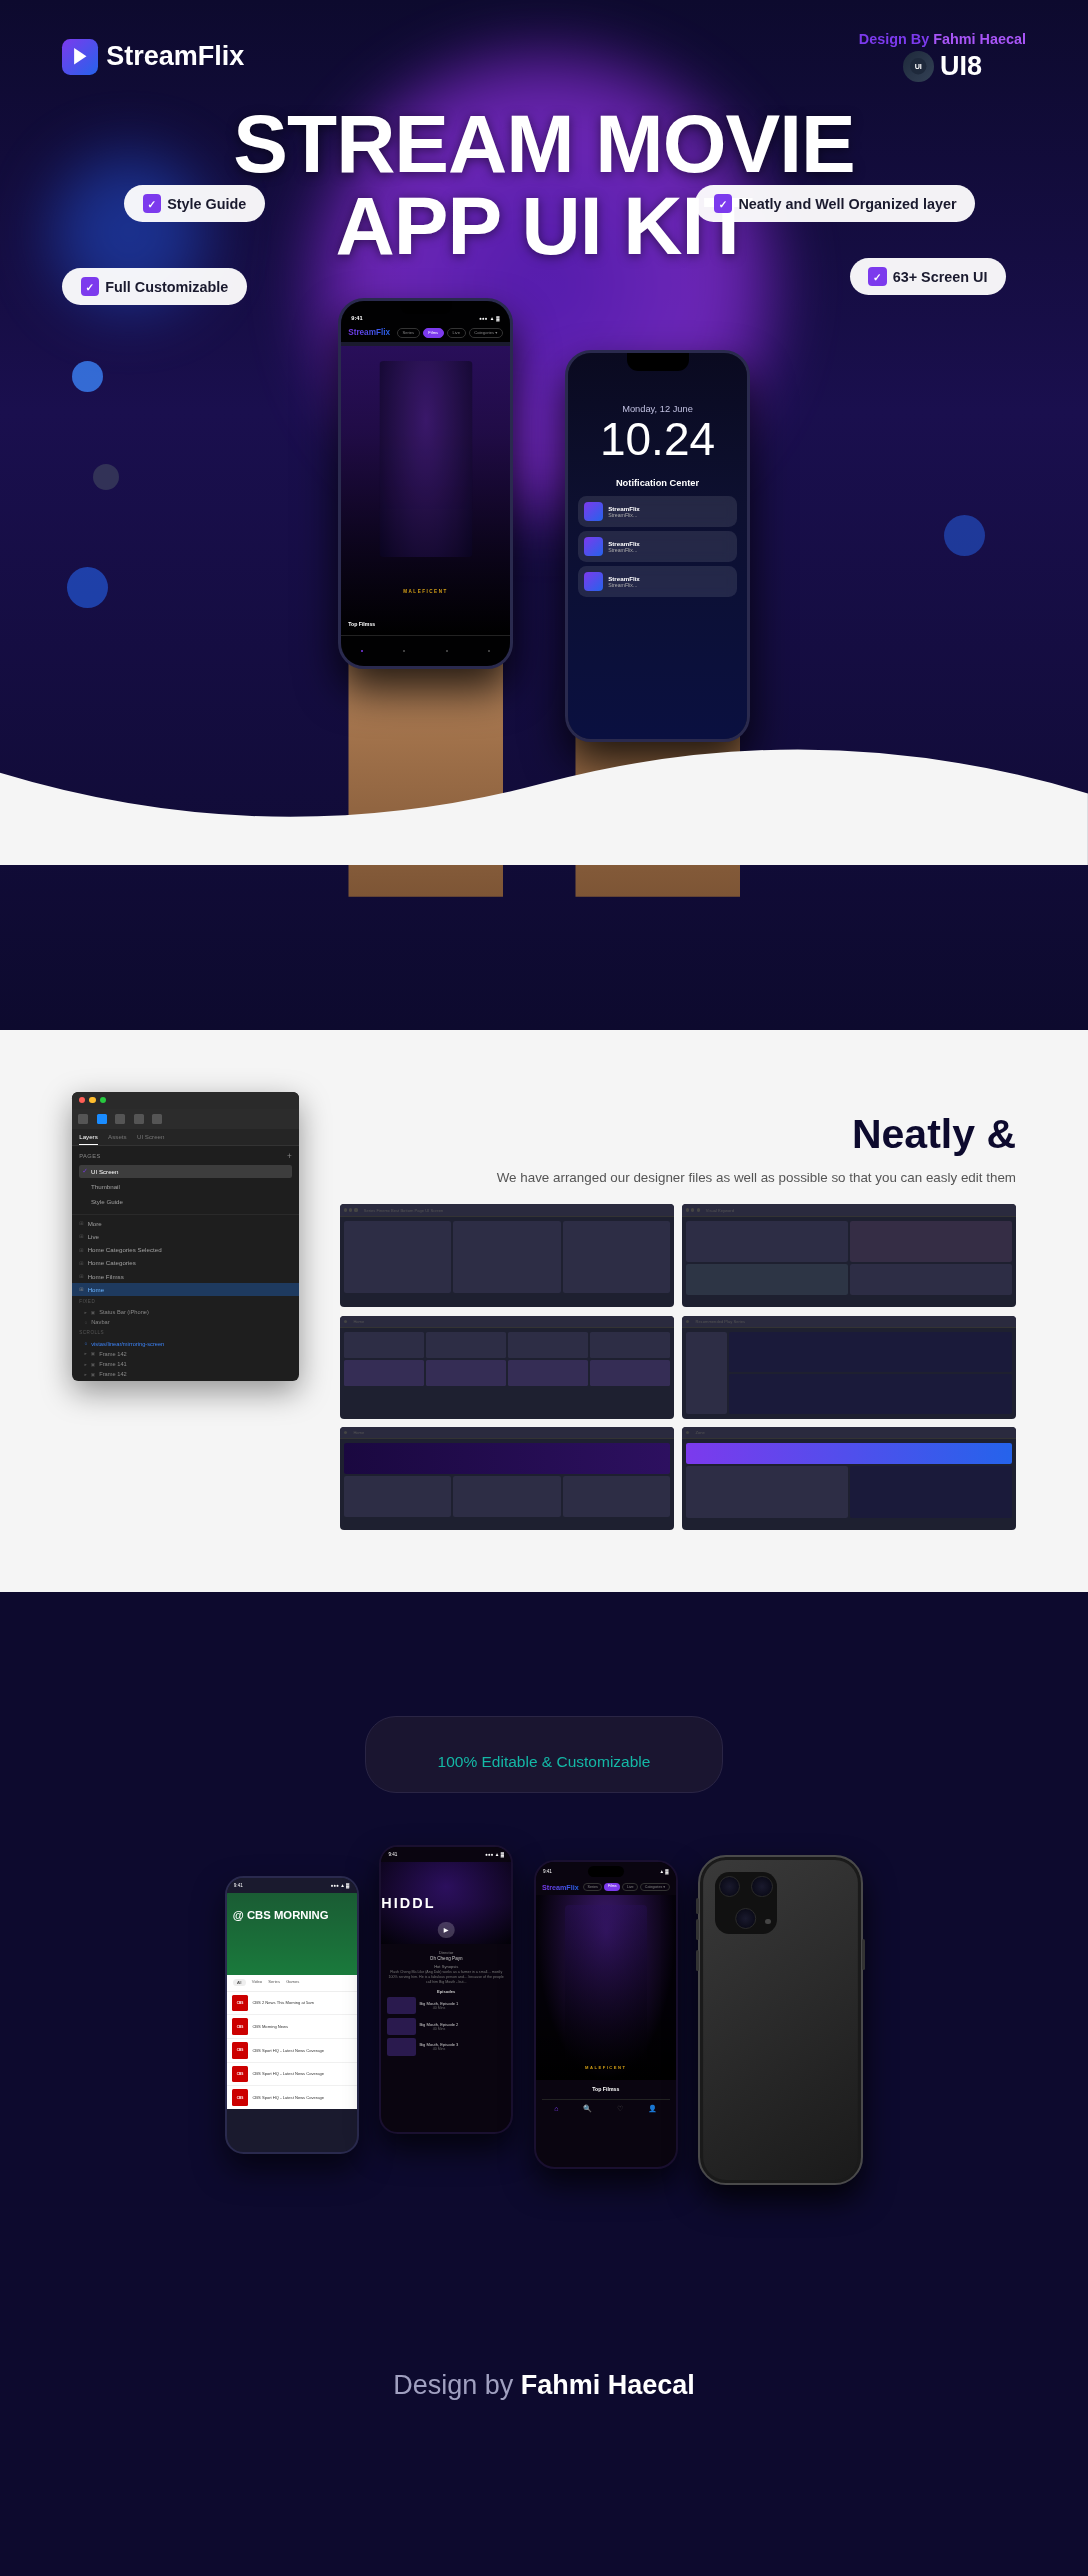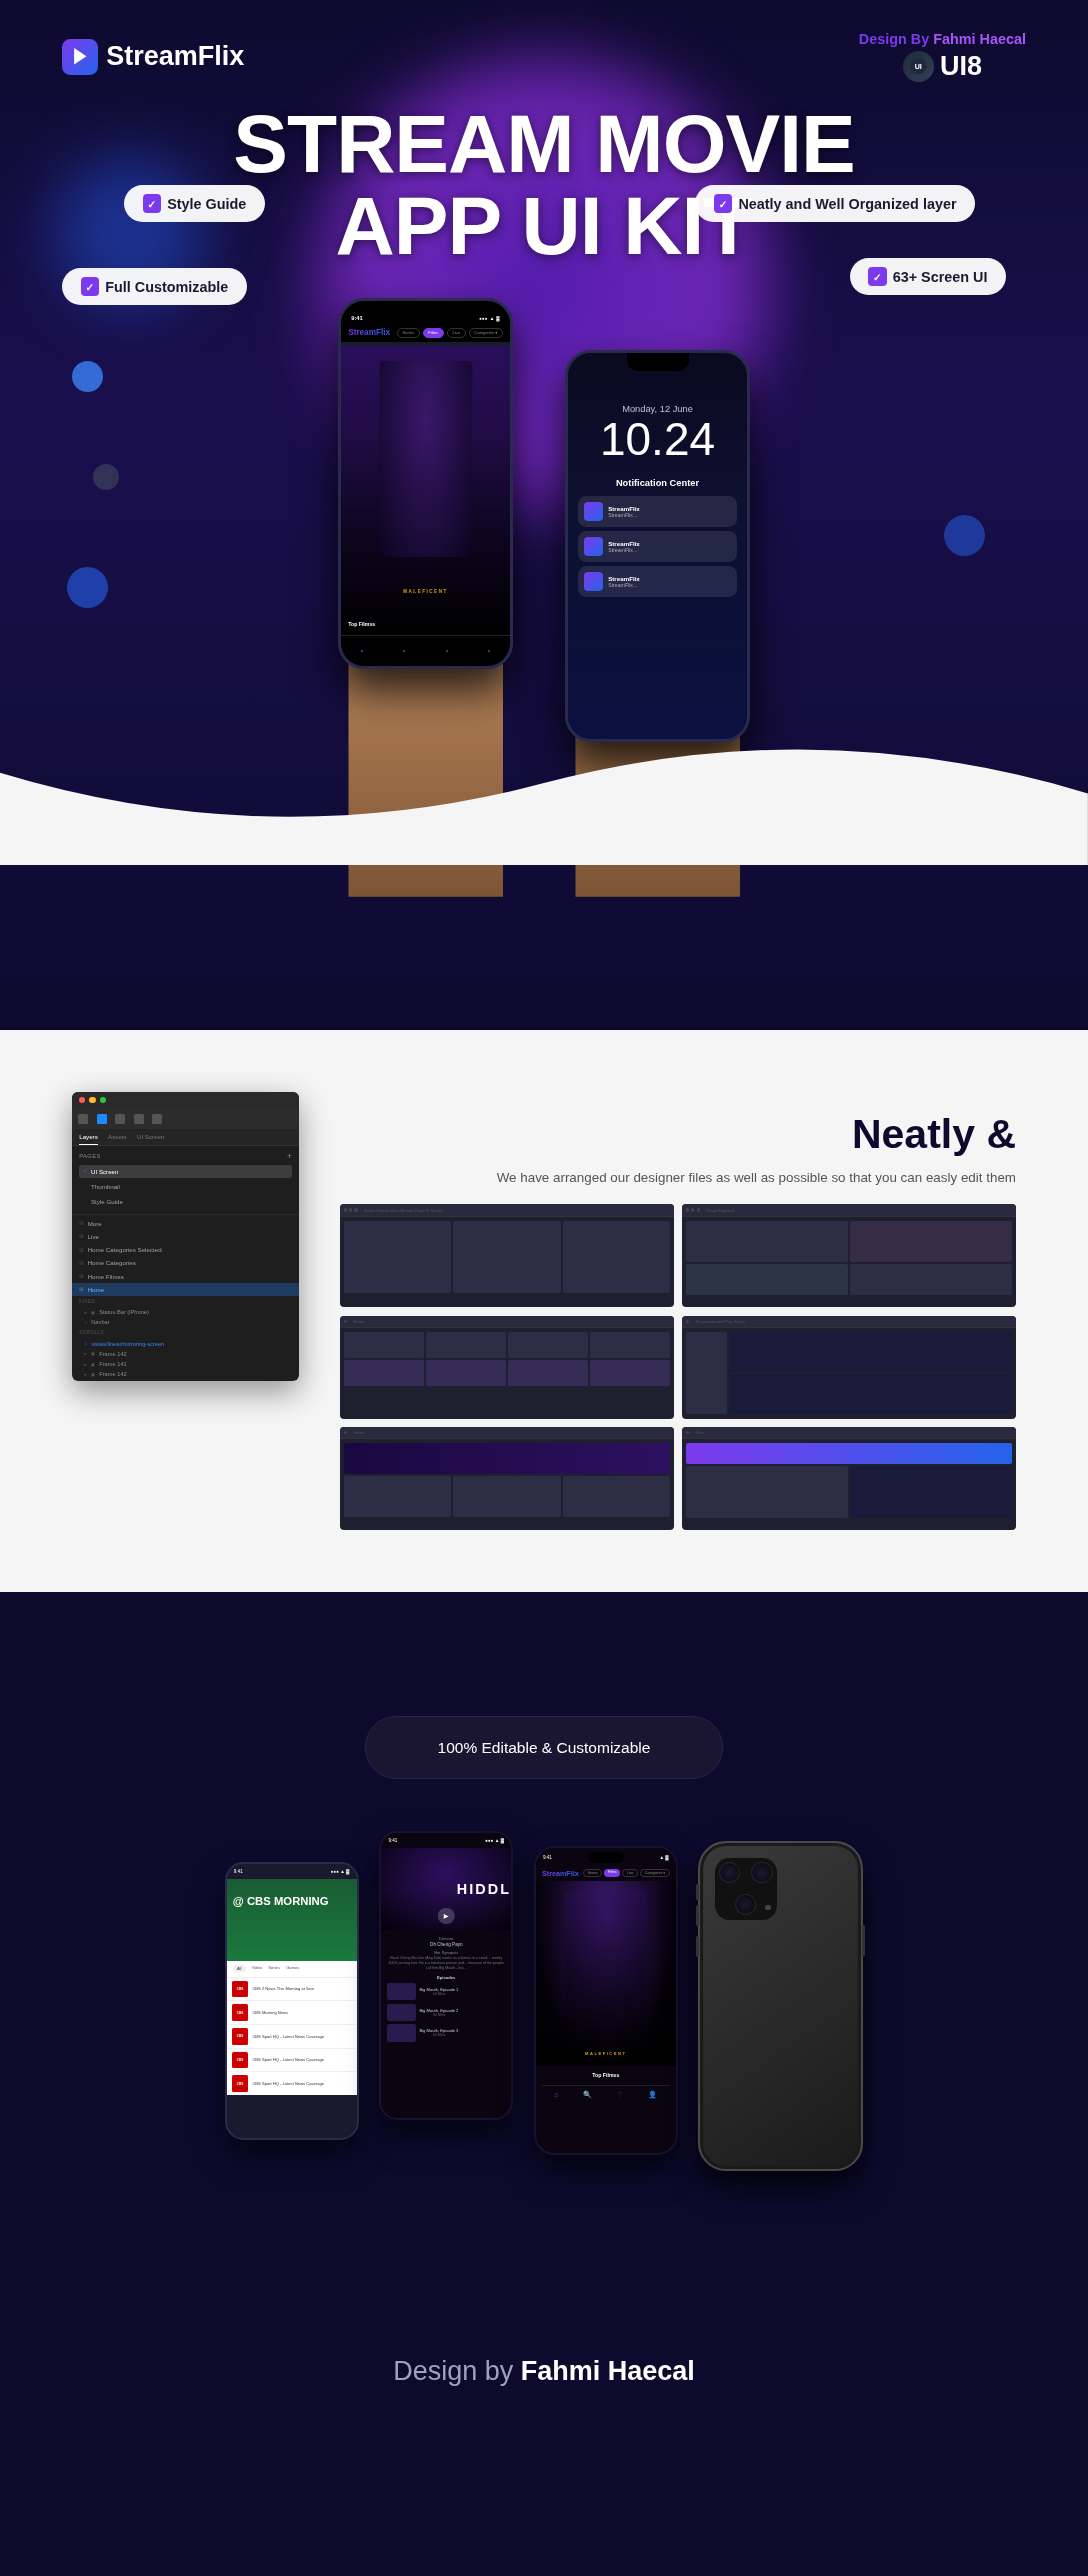--- a/index.html
+++ b/index.html
@@ -631,21 +631,21 @@
     </div>
   </div>
 </div>
 
 <div style="height:62px;background:#0d0a2e;"></div>
 
 <div class="ios-section">
 
   <div style="display:flex;justify-content:center;margin-bottom:52px;">
     <div style="background:#1a1530;border:1.5px solid #2a2545;border-radius:31px;padding:20.6px 72px;display:inline-block;">
-      <div style="font-size:15.5px;color:#ffffff;margin-top:2px;">100% Editable &amp; Customizable</div>
+      <div style="font-size:15.5px;color:#14b8a6;margin-top:16px;">100% Editable &amp; Customizable</div>
     </div>
   </div>
 
   <div style="display:flex;justify-content:center;gap:20.6px;align-items:flex-start;">
 
     <div style="width:134px;height:278px;background:#1a1a2e;border-radius:18.5px;border:2.1px solid #2a2a4e;overflow:hidden;flex-shrink:0;margin-top:31px;box-shadow:0 15.5px 31px rgba(0,0,0,0.6);">
 
       <div style="height:15.5px;background:#1a1a2e;display:flex;justify-content:space-between;align-items:center;padding:0 7.2px;font-size:4.6px;color:white;">
         <span>9:41</span>
         <span>●●● ▲ ▓</span>
@@ -695,21 +695,21 @@
         </div>
       </div>
     </div>
 
     <div style="width:134px;height:289px;background:#0a0510;border-radius:18.5px;border:2.1px solid #1a1030;overflow:hidden;flex-shrink:0;margin-top:0;box-shadow:0 15.5px 31px rgba(0,0,0,0.7);">
       <div style="height:15.5px;background:#0a0510;display:flex;justify-content:space-between;align-items:center;padding:0 7.2px;font-size:4.6px;color:white;">
         <span>9:41</span>
         <span>●●● ▲ ▓</span>
       </div>
 
-      <div style="height:82px;background:linear-gradient(180deg,#1a0840,#2d1060,#0a0520);position:relative;display:flex;align-items:center;justify-content:flex-end;">
+      <div style="height:82px;background:linear-gradient(180deg,#1a0840,#2d1060,#0a0520);position:relative;display:flex;align-items:center;justify-content:flex-start;">
         <div style="position:absolute;top:0;left:0;right:0;bottom:0;background:radial-gradient(ellipse at 50% 30%,#2d1060,#000);opacity:0.8;"></div>
         <span style="font-size:14.4px;font-weight:900;color:white;position:relative;letter-spacing:2.1px;">HIDDL</span>
 
         <div style="position:absolute;bottom:6.2px;left:50%;transform:translateX(-50%);width:16.5px;height:16.5px;background:rgba(255,255,255,0.2);border-radius:50%;display:flex;align-items:center;justify-content:center;">
           <span style="color:white;font-size:6.2px;">▶</span>
         </div>
       </div>
 
       <div style="padding:5.2px 6.2px;background:#0a0510;">
         <div style="font-size:4.1px;color:#888;margin-bottom:1px;">Director</div>

